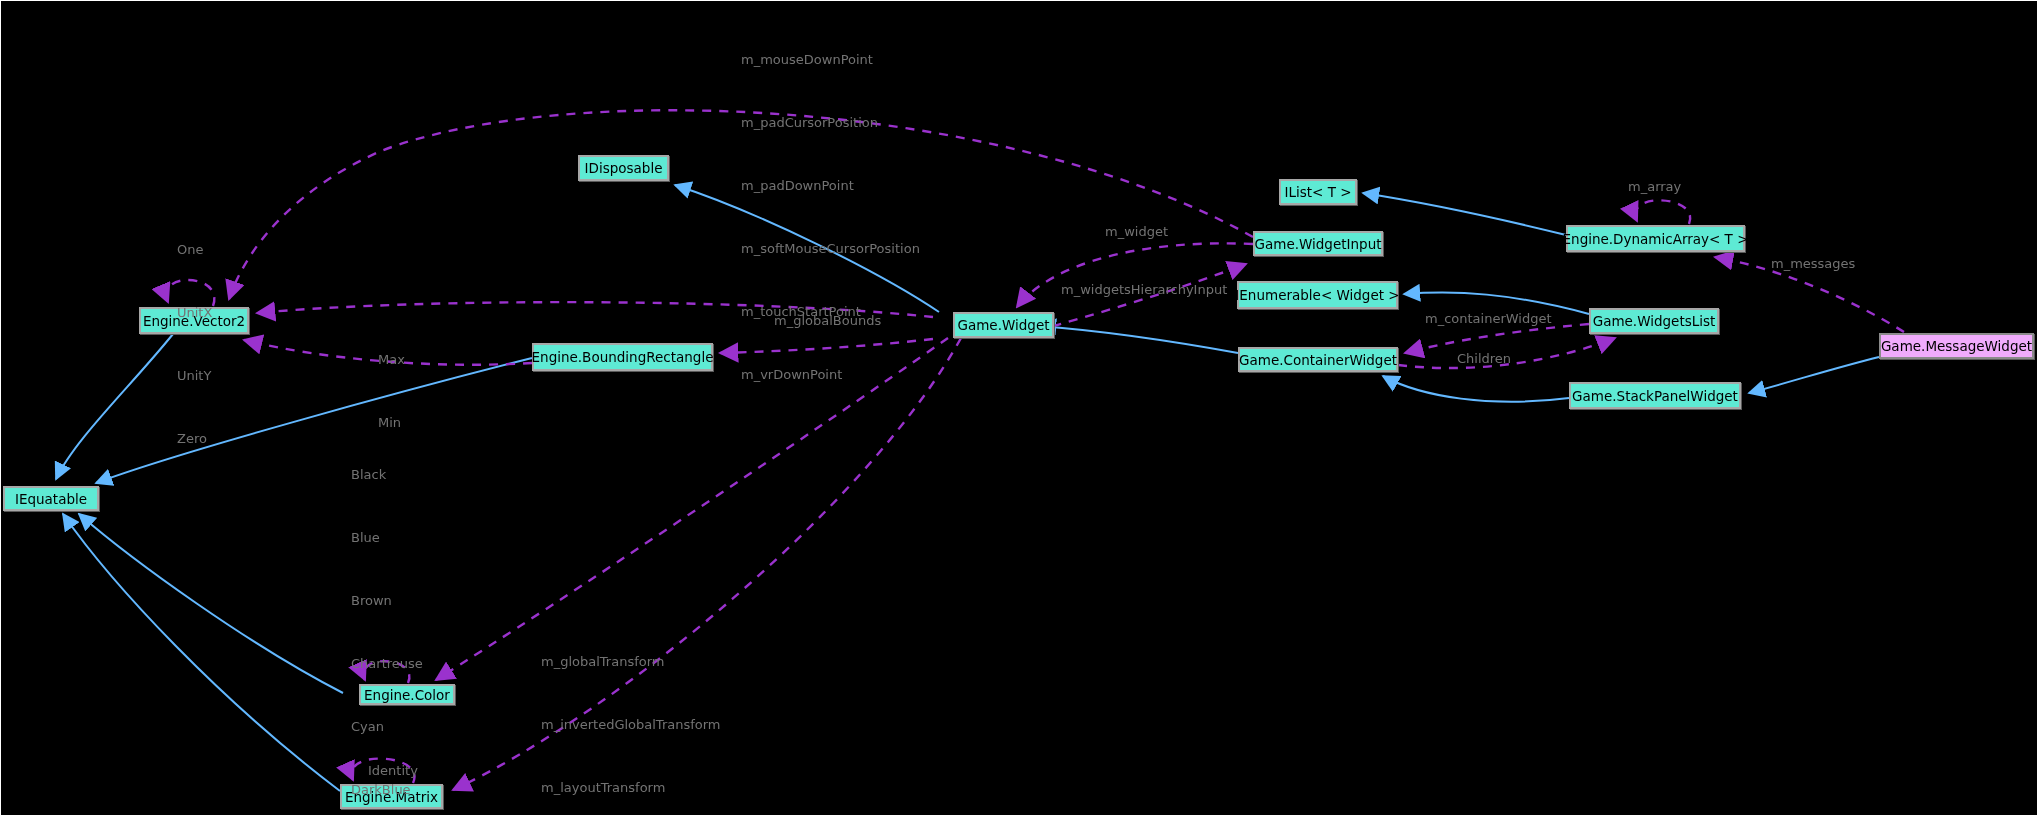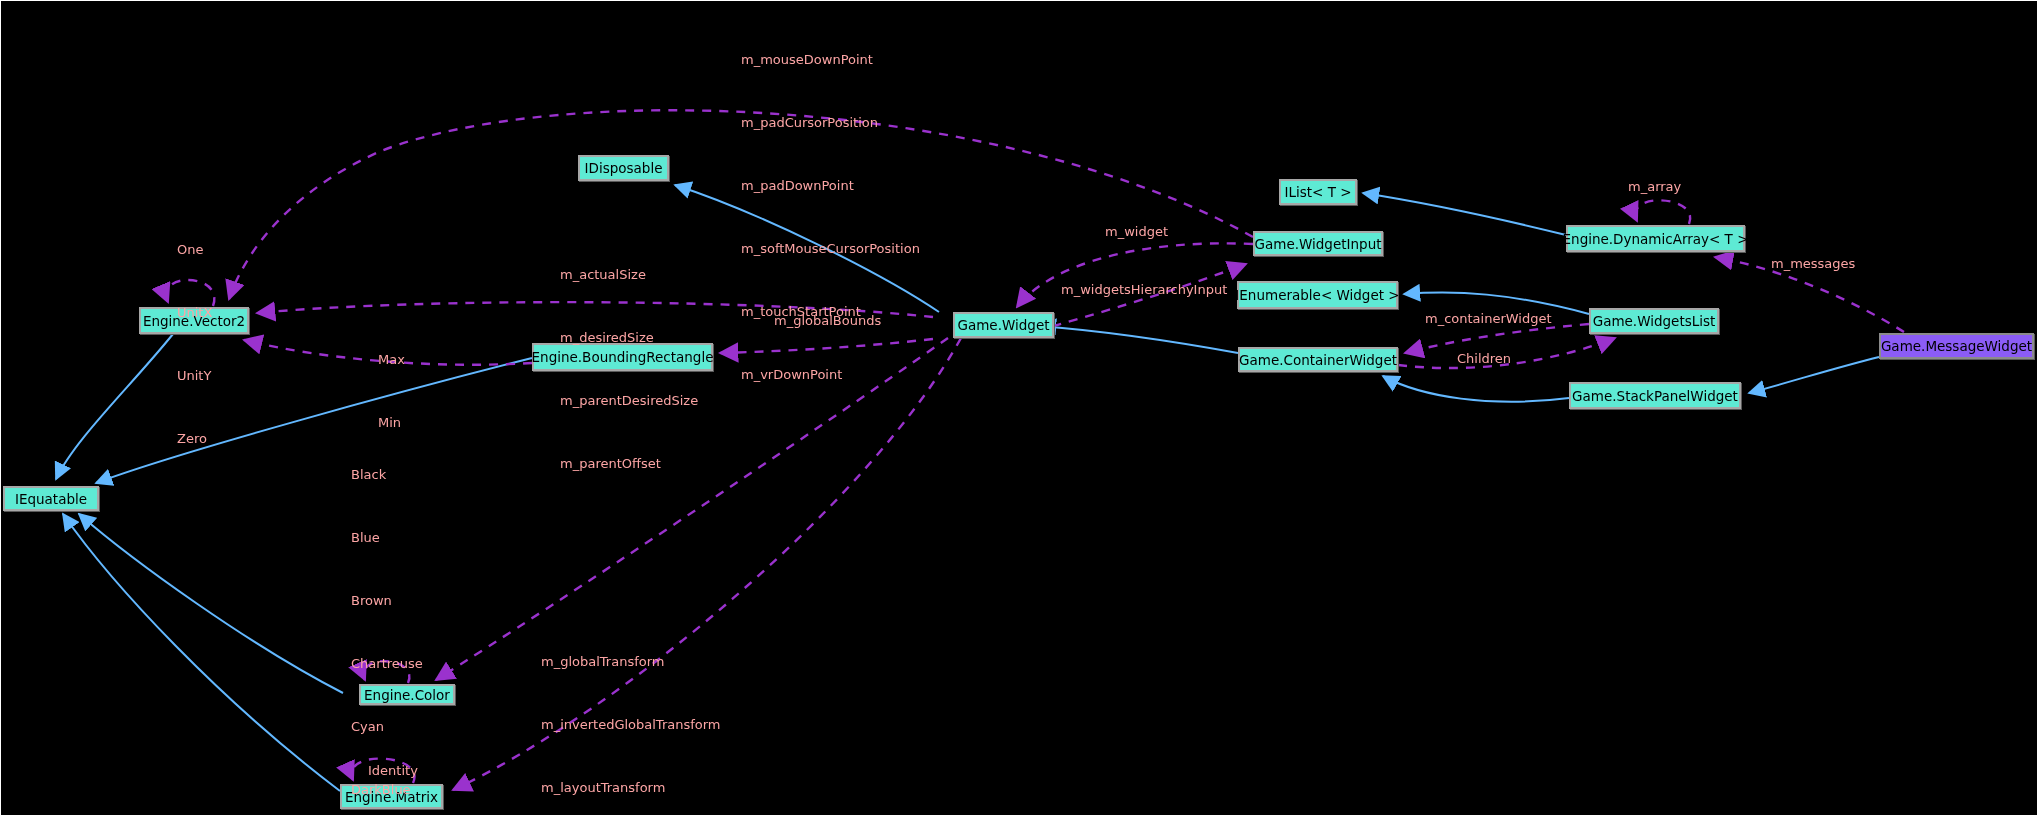--- a/index.html
+++ b/index.html
@@ -8,23 +8,23 @@
     font-family:"DejaVu Sans","Liberation Sans",sans-serif;overflow:hidden;
     box-sizing:border-box;border:1px solid #ffffff;
   }
   #edges{position:absolute;left:0;top:0;width:2038px;height:816px;}
   .node{
     position:absolute;display:flex;align-items:center;justify-content:center;
     background:#5eead4;border:2px solid #a7a7a7;box-sizing:border-box;
     color:#000;font-size:13.5px;white-space:nowrap;cursor:pointer;
     box-shadow:1px 1px 0 #5a5a5a;
   }
-  .node.hl{background:#8b5cf6;border-color:#8b8b8b;}
+  .node.hl{background:#f0abfc;border-color:#8b8b8b;}
   .lbl{
-    position:absolute;color:#fca5a5;font-size:13px;line-height:21px;
+    position:absolute;color:#737373;font-size:13px;line-height:21px;
     white-space:pre;pointer-events:none;
   }
   .edge-inherit{fill:none;stroke:#63b8ff;stroke-width:2;}
   .edge-usage{fill:none;stroke:#9a32cd;stroke-width:2.4;stroke-dasharray:9 8;}
 </style>
 </head>
 <body>
 
 <div id="canvas">
 
@@ -91,26 +91,20 @@
     <div>m_vrDownPoint</div>
   </div>
 
   <div class="lbl" style="left:176px;top:196px">
     <div>One</div>
     <div>UnitX</div>
     <div>UnitY</div>
     <div>Zero</div>
   </div>
 
-  <div class="lbl" style="left:559px;top:221px">
-    <div>m_actualSize</div>
-    <div>m_desiredSize</div>
-    <div>m_parentDesiredSize</div>
-    <div>m_parentOffset</div>
-  </div>
 
   <div class="lbl" style="left:377px;top:306px">
     <div>Max</div>
     <div>Min</div>
   </div>
 
   <div class="lbl" style="left:773px;top:309px">m_globalBounds</div>
   <div class="lbl" style="left:1104px;top:220px">m_widget</div>
   <div class="lbl" style="left:1060px;top:278px">m_widgetsHierarchyInput</div>
 

